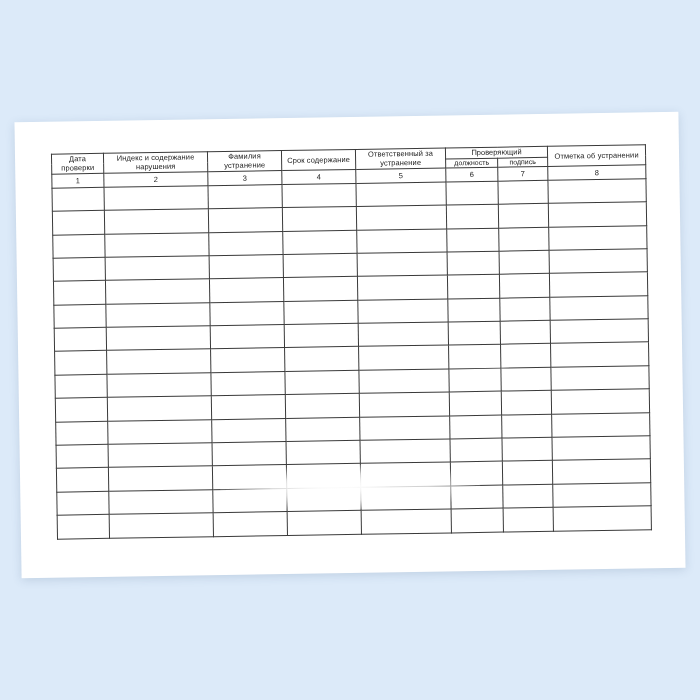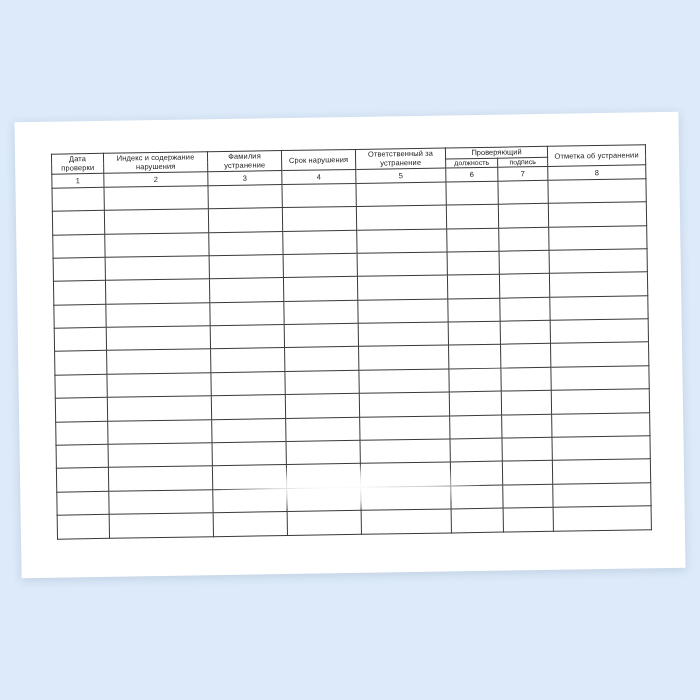--- a/index.html
+++ b/index.html
@@ -126,21 +126,21 @@
             <col class="c5">
               <col class="c6">
               <col class="c7">
               <col class="c8">
           </colgroup>
           <thead>
             <tr>
               <th class="hdr-cell" rowspan="2">Дата проверки</th>
               <th class="hdr-cell" rowspan="2">Индекс и содержание нарушения</th>
               <th class="hdr-cell" rowspan="2">Фамилия устранение</th>
-              <th class="hdr-cell" rowspan="2">Срок нарушения</th>
+              <th class="hdr-cell" rowspan="2">Срок содержание</th>
               <th class="hdr-cell" rowspan="2">Ответственный за устранение</th>
               <th class="hdr-group" colspan="2">Проверяющий</th>
               <th class="hdr-cell" rowspan="2">Отметка об устранении</th>
             </tr>
             <tr>
               <th class="hdr-sub">должность</th>
               <th class="hdr-sub">подпись</th>
             </tr>
             <tr>
               <td class="num-cell">1</td>

